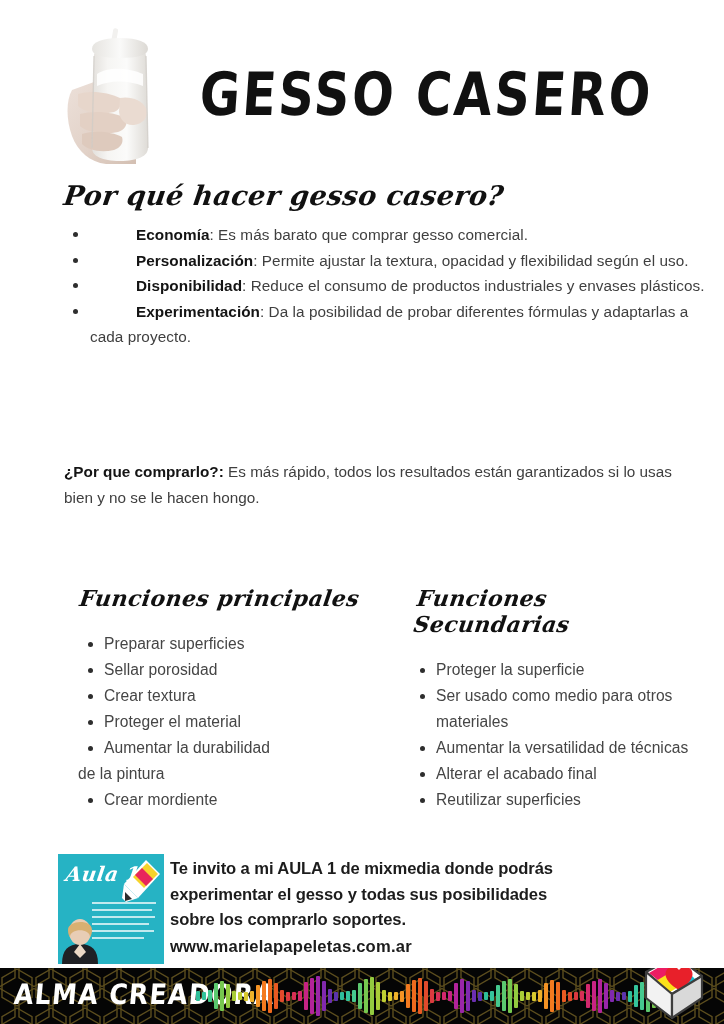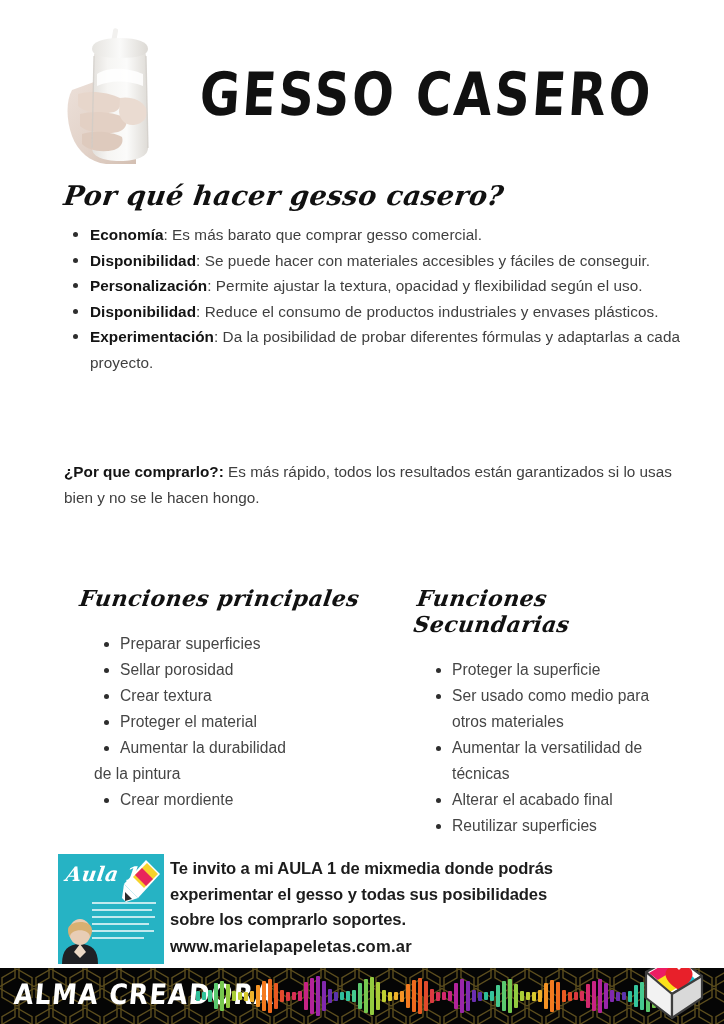--- a/index.html
+++ b/index.html
@@ -98,20 +98,21 @@
     left: -17px;
     top: 10px;
     width: 5px;
     height: 5px;
     border-radius: 50%;
     background: #2e2e2e;
   }
   .why-list b {
     color: #141414;
     font-weight: 700;
+    margin-left: 46px;
   }
 
   
   .para {
     position: absolute;
     left: 64px;
     width: 625px;
     font-size: 15.3px;
     line-height: 25.5px;
     color: #3f3f3f;
@@ -129,21 +130,21 @@
   .col-right { left: 410px; width: 290px; }
 
   .col-heading {
     font-size: 22px;
     margin: 0 0 20px 0;
     display: block;
   }
   .col-right .col-heading { margin-left: 2px; }
 
   .func-list {
-    margin: 16px;
+    margin: 0;
     padding: 0 0 0 26px;
     list-style: none;
   }
   .func-list li {
     position: relative;
     font-size: 15.6px;
     line-height: 26px;
     color: #454545;
     letter-spacing: 0.05px;
   }
@@ -327,23 +328,20 @@
     </div>
 
     <div class="doc-title">GESSO CASERO</div>
   </div>
 
   <div class="script-heading sec1-heading">Por qué hacer gesso casero?</div>
 
   <ul class="why-list">
     <li>
       <b>Economía</b><span>: Es más barato que comprar gesso comercial.</span>
-    </li>
-    <li>
-      <b>Disponibilidad</b><span>: Se puede hacer con materiales accesibles y fáciles de conseguir.</span>
     </li>
     <li>
       <b>Personalización</b><span>: Permite ajustar la textura, opacidad y flexibilidad según el uso.</span>
     </li>
     <li>
       <b>Disponibilidad</b><span>: Reduce el consumo de productos industriales y envases plásticos.</span>
     </li>
     <li>
       <b>Experimentación</b><span>: Da la posibilidad de probar diferentes fórmulas y adaptarlas a cada proyecto.</span>
     </li>

